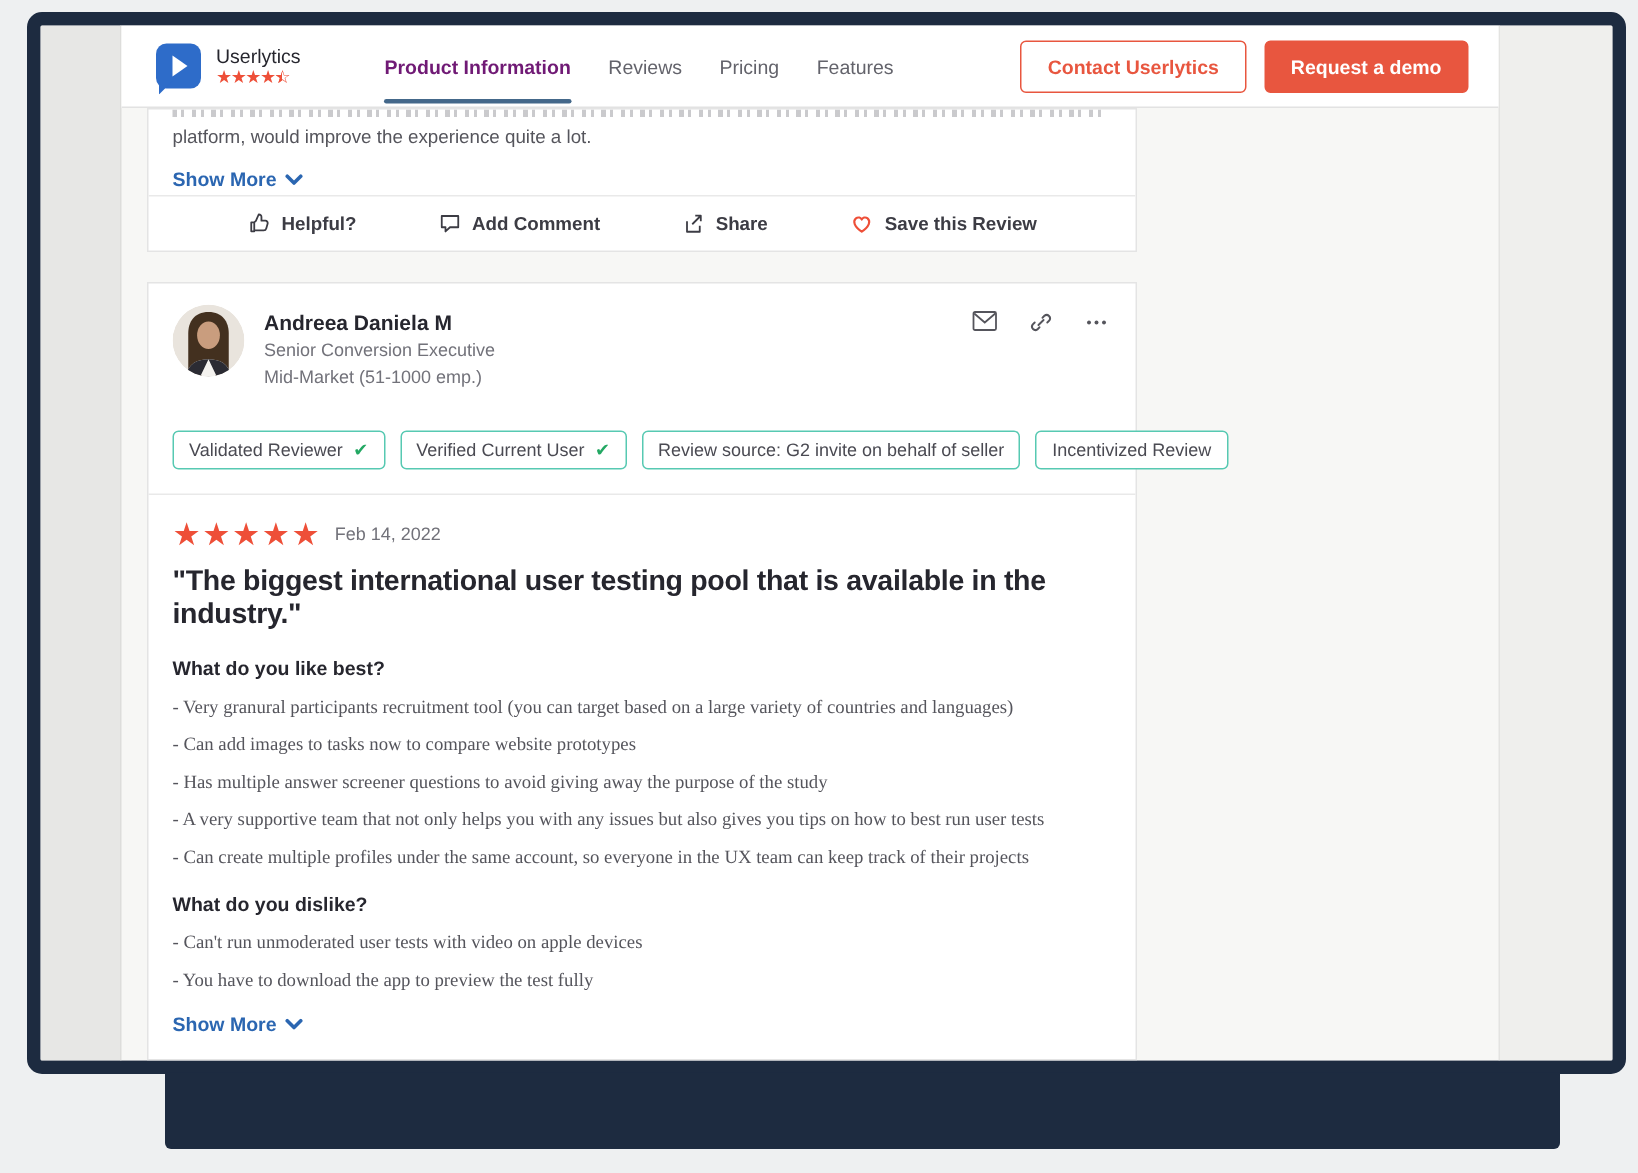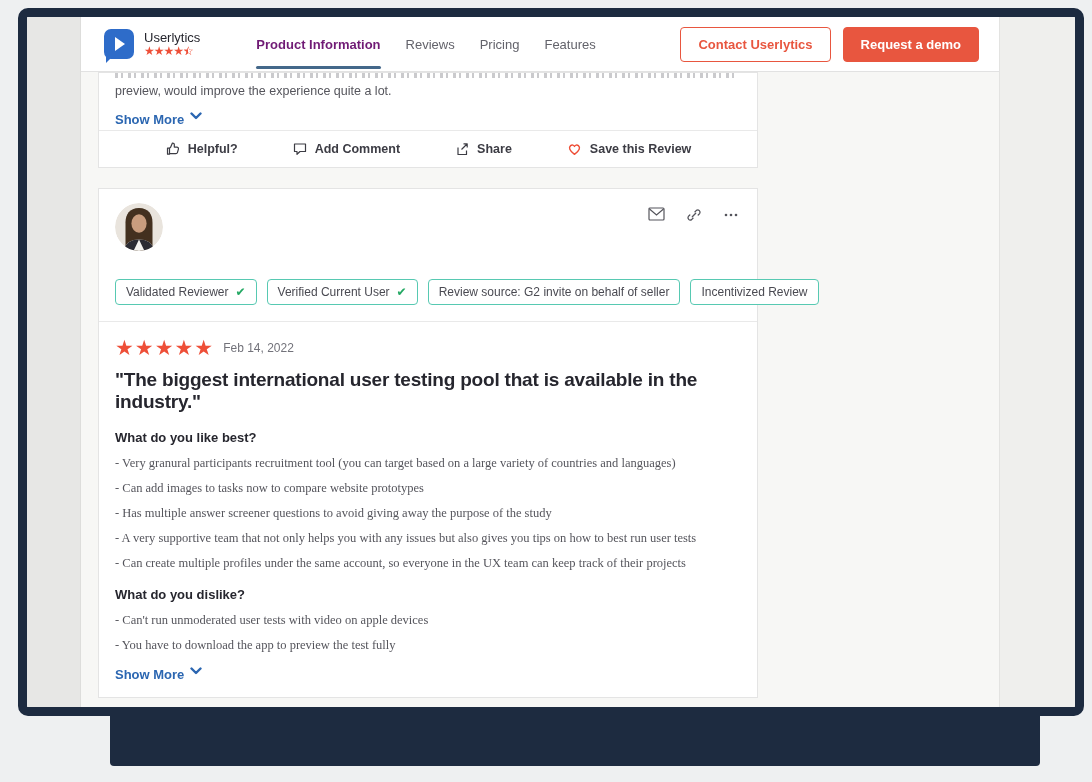--- a/index.html
+++ b/index.html
@@ -72,21 +72,21 @@
   }
   .card-1 { height:96px; overflow:hidden; display:flex; flex-direction:column; }
   .clipped-line {
     height:5px; margin:0 20px 0 16px; overflow:hidden; flex:none;
     background:repeating-linear-gradient(90deg,#8a8a90 0 3px,transparent 3px 6px,#8a8a90 6px 8px,transparent 8px 13px);
     opacity:.45;
   }
   .body-text { font-size:12.5px; color:#55555c; line-height:16px; }
   .card-1 .body-text { margin:5px 20px 0 16px; }
   .show-more {
-    display:inline-flex; gap:6px;
+    display:inline-flex; align-items:center; gap:6px;
     color:#2b66b1; font-size:13px; font-weight:bold; cursor:pointer;
   }
   .card-1 .show-more { margin:13px 0 0 16px; }
   .footer-bar {
     margin-top:auto; border-top:1px solid #e9e9e9; height:37px; flex:none;
     display:flex; align-items:center; justify-content:center; gap:54px;
   }
   .action { display:inline-flex; align-items:center; gap:7px; font-size:12.5px; font-weight:bold; color:#3c3c44; cursor:pointer; }
   .action svg { display:block; }
   .gap20 { height:20px; }
@@ -142,21 +142,21 @@
         </div>
         <div class="hdr-spacer"></div>
         <div class="btn btn-outline">Contact Userlytics</div>
         <div class="btn btn-fill">Request a demo</div>
       </div>
 
       <div class="content">
 
         <div class="card card-1">
           <div class="clipped-line"></div>
-          <div class="body-text">preview, would improve the experience quite a lot.</div>
+          <div class="body-text">platform, would improve the experience quite a lot.</div>
           <div class="show-more">
             <span>Show More</span>
             <svg width="12" height="8" viewBox="0 0 12 8">
                 <path d="M1.5 1.5 L6 6 L10.5 1.5" fill="none" stroke="#2b66b1" stroke-width="2.4" stroke-linecap="round" stroke-linejoin="round"></path>
               </svg>
           </div>
           <div class="footer-bar">
             <div class="action">
               <svg width="16" height="16" viewBox="0 0 16 16">
                   <path d="M2.5 7.2h2v6h-2z M4.5 12.6h6.3c.8 0 1.5-.55 1.7-1.3l.9-3.2c.28-1-.47-2-1.5-2H9.3V3.6c0-.9-.75-1.6-1.65-1.6h-.2L5.6 6.2l-1.1 1" fill="none" stroke="#3c3c44" stroke-width="1.2" stroke-linejoin="round"></path>
@@ -199,20 +199,25 @@
                     </defs>
                   <g clip-path="url(#avc)">
                     <rect width="48" height="48" fill="#e9e4dd"></rect>
                     <path d="M24 5c-9.5 0-13.5 6.5-13.5 14.5V48h27V19.5C37.5 11.5 33.5 5 24 5z" fill="#43301f"></path>
                     <ellipse cx="24" cy="20.5" rx="7.6" ry="9.2" fill="#c99d7e"></ellipse>
                     <path d="M9 48c1.2-8.5 7.5-11.5 15-11.5S37.8 39.5 39 48z" fill="#f4f2ef"></path>
                     <path d="M9 48c1.2-8.5 7.5-11.5 15-11.5l-5.5 11.5zM39 48c-1.2-8.5-7.5-11.5-15-11.5L29.5 48z" fill="#2b2b33"></path>
                   </g>
                 </svg>
               </div>
+              <div class="reviewer-info">
+                <div class="reviewer-name">Andreea Daniela M</div>
+                <div class="reviewer-sub">Senior Conversion Executive</div>
+                <div class="reviewer-sub">Mid-Market (51-1000 emp.)</div>
+              </div>
               <div class="head-icons">
                 <svg class="ic" width="17" height="14" viewBox="0 0 17 14">
                     <rect x="1" y="1" width="15" height="12" rx="1" fill="none" stroke="#55555c" stroke-width="1.2"></rect>
                     <path d="M1.5 2 L8.5 8 L15.5 2" fill="none" stroke="#55555c" stroke-width="1.2"></path>
                   </svg>
                 <svg class="ic" width="16" height="16" viewBox="0 0 16 16">
                     <path d="M6.3 9.7 L9.7 6.3" fill="none" stroke="#55555c" stroke-width="1.3" stroke-linecap="round"></path>
                     <path d="M7 11.2 L5.6 12.6 a2.3 2.3 0 0 1-3.2-3.2 L3.8 8" fill="none" stroke="#55555c" stroke-width="1.3" stroke-linecap="round"></path>
                     <path d="M9 4.8 L10.4 3.4 a2.3 2.3 0 0 1 3.2 3.2 L12.2 8" fill="none" stroke="#55555c" stroke-width="1.3" stroke-linecap="round"></path>
                   </svg>

